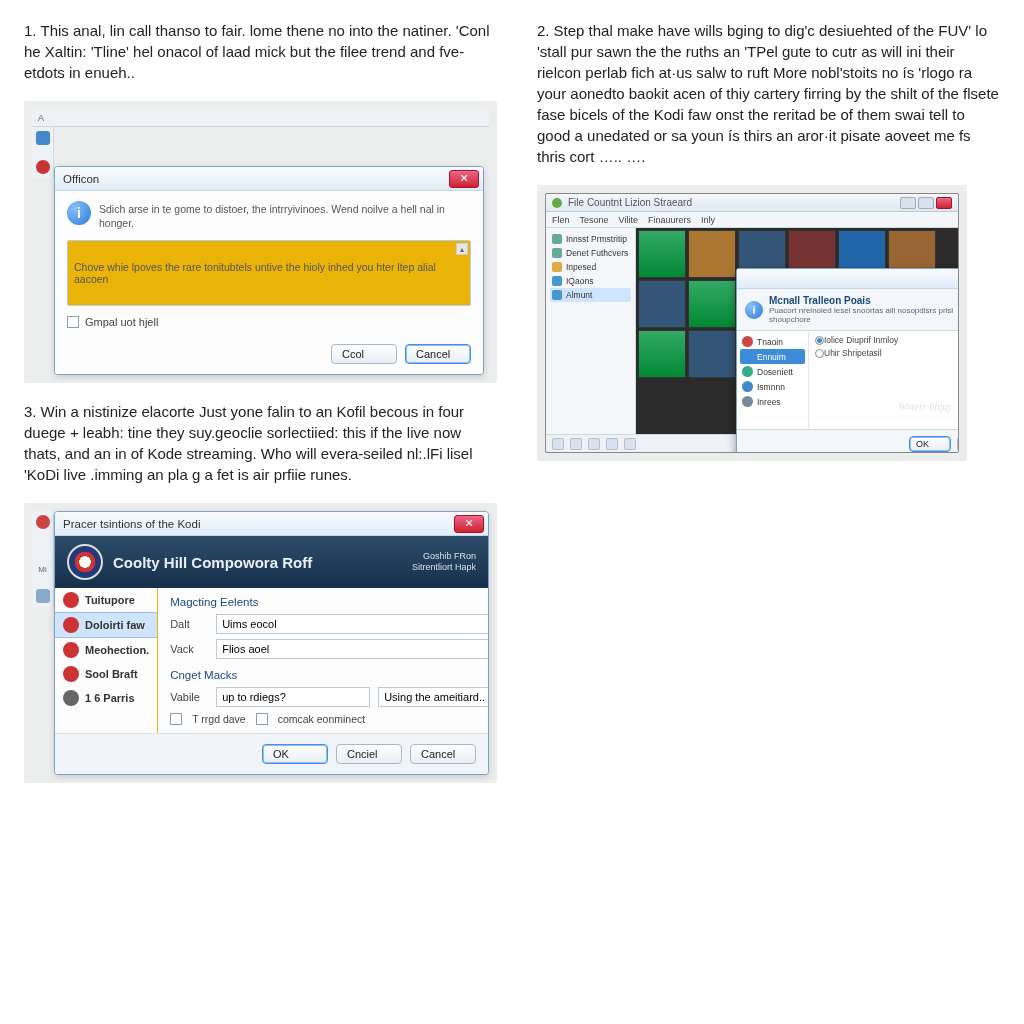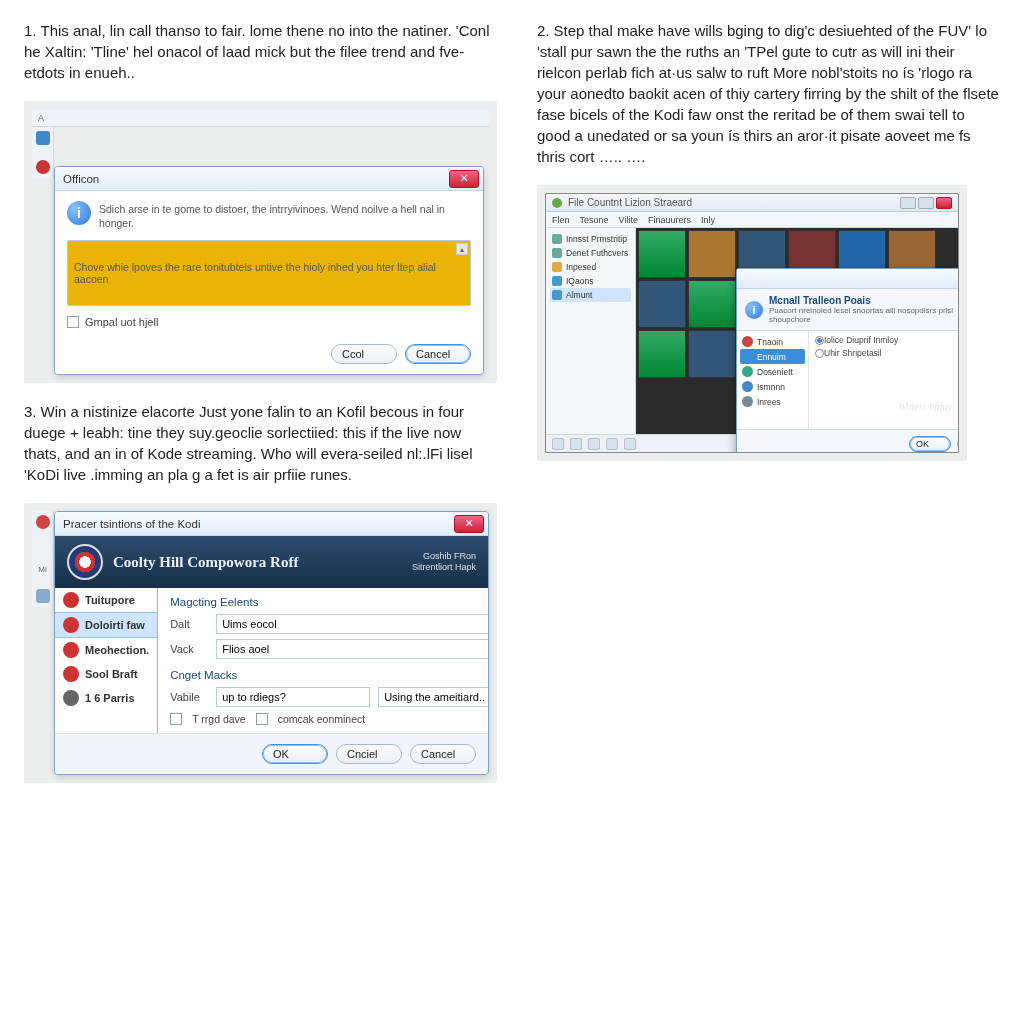--- a/index.html
+++ b/index.html
@@ -26,21 +26,21 @@
   .dlg1 .hdr { display: flex; align-items: flex-start; gap: 8px; margin-bottom: 10px; }
   .info-icon { width: 24px; height: 24px; border-radius: 50%; background: radial-gradient(circle at 30% 30%, #8abfff, #2d7bd6); color: #fff; display: flex; align-items: center; justify-content: center; font-weight: bold; font-size: 14px; flex-shrink: 0; }
   .dlg1 .hdr .t1 { font-size: 13.5px; color: #0a4a8a; font-weight: 600; }
   .dlg1 .hdr .t2 { font-size: 10.5px; color: #555; line-height: 1.3; margin-top: 2px; }
   .textbox { width: 100%; border: 1px solid #b9cadd; border-radius: 2px; background: #eab308; padding: 20px 6px; font-size: 10.5px; color: #555; min-height: 34px; position: relative; }
   .textbox .scroll { position: absolute; right: 2px; top: 2px; width: 12px; height: 12px; background: #e6e6e6; border: 1px solid #ccc; font-size: 8px; display: flex; align-items: center; justify-content: center; color: #666; }
   .chk-row { display: flex; align-items: center; gap: 6px; margin-top: 10px; font-size: 11px; color: #444; }
   .chk { width: 12px; height: 12px; border: 1px solid #8a9cb0; background: #fff; }
   .link { color: #2a6ac2; text-decoration: underline; font-size: 11px; margin-top: 3px; display: block; }
   .btn-row { display: flex; justify-content: flex-end; gap: 8px; margin-top: 16px; }
-  .btn { min-width: 66px; padding: 3px 10px; font-size: 11px; border: 1px solid #a7b8cc; background: linear-gradient(#fdfdfd,#eaeff5); border-radius: 10px; cursor: pointer; }
+  .btn { min-width: 66px; padding: 3px 10px; font-size: 11px; border: 1px solid #a7b8cc; background: linear-gradient(#fdfdfd,#eaeff5); border-radius: 4px; cursor: pointer; }
   .btn.primary { border-color: #4a90d9; box-shadow: 0 0 0 1px #8abfff inset; }
   
   
   .shot2 { width: 430px; }
   .desk { position: relative; height: 260px; border: 1px solid #888; border-radius: 2px; overflow: hidden; background: #222; }
   .desk-title { height: 18px; background: linear-gradient(#f5f8fc,#e0e8f2); border-bottom: 1px solid #bcc; font-size: 10px; color: #555; display: flex; align-items: center; padding: 0 6px; gap: 6px; }
   .desk-title .wbtns { margin-left: auto; display: flex; gap: 2px; }
   .desk-title .wb { width: 16px; height: 12px; background: #d8e2ec; border: 1px solid #aab; border-radius: 2px; }
   .desk-title .wb.cls { background: linear-gradient(#e68,#c23); border-color: #a12; }
   .desk-menu { height: 16px; background: #f2f5f9; border-bottom: 1px solid #cdd; font-size: 9px; color: #444; display: flex; align-items: center; gap: 10px; padding: 0 6px; }
@@ -66,21 +66,21 @@
   .nested .n-right { flex: 1; padding: 4px 6px; font-size: 8.5px; color: #444; }
   .nested .n-right .opt { display: flex; align-items: center; margin-bottom: 3px; }
   .radio { width: 9px; height: 9px; border-radius: 50%; border: 1px solid #888; background: #fff; }
   .radio.on::after { content:''; display:block; width:5px; height:5px; border-radius:50%; background:#3d8cd9; margin:1px; }
   .nested .n-btns { display: flex; justify-content: flex-end; gap: 6px; padding: 6px; }
   
   
   .shot3 .win7 { width: 435px; }
   .dlg3-banner { background: linear-gradient(#2d4b6a, #16304a); color: #e8f0f8; padding: 8px 12px; display: flex; align-items: center; gap: 10px; }
   .seal { width: 36px; height: 36px; border-radius: 50%; background: radial-gradient(circle at 50% 50%, #fff 25%, #c33 26% 45%, #223a7a 46%); border: 2px solid #ddd; flex-shrink: 0; }
-  .dlg3-banner .bt { font-size: 15px; font-weight: 600; font-family: Liberation Serif, serif; }
+  .dlg3-banner .bt { font-size: 15px; font-weight: 600; }
   .dlg3-banner .br { margin-left: auto; font-size: 9px; text-align: right; line-height: 1.3; opacity: 0.9; }
   .dlg3-body { display: flex; background: #fdfdfe; }
   .dlg3-left { width: 112px; border-right: 1px solid #eab308; padding: 0 0; font-weight: bold; }
   .dlg3-left .lit { display: flex; align-items: center; gap: 6px; padding: 4px 8px; font-size: 11px; color: #333; }
   .dlg3-left .lit.sel { background: #cfe5ff; border: 1px solid #9cc0e8; border-left: none; border-right: none; }
   .dlg3-left .lic { width: 16px; height: 16px; border-radius: 50%; flex-shrink: 0; }
   .dlg3-right { flex: 1; padding: 8px 12px; }
   .dlg3-right .sec-title { font-size: 11.5px; color: #1a4a7a; margin-bottom: 6px; }
   .field-row { display: flex; align-items: center; gap: 8px; margin-bottom: 5px; font-size: 11px; }
   .field-row label { width: 38px; color: #444; }

